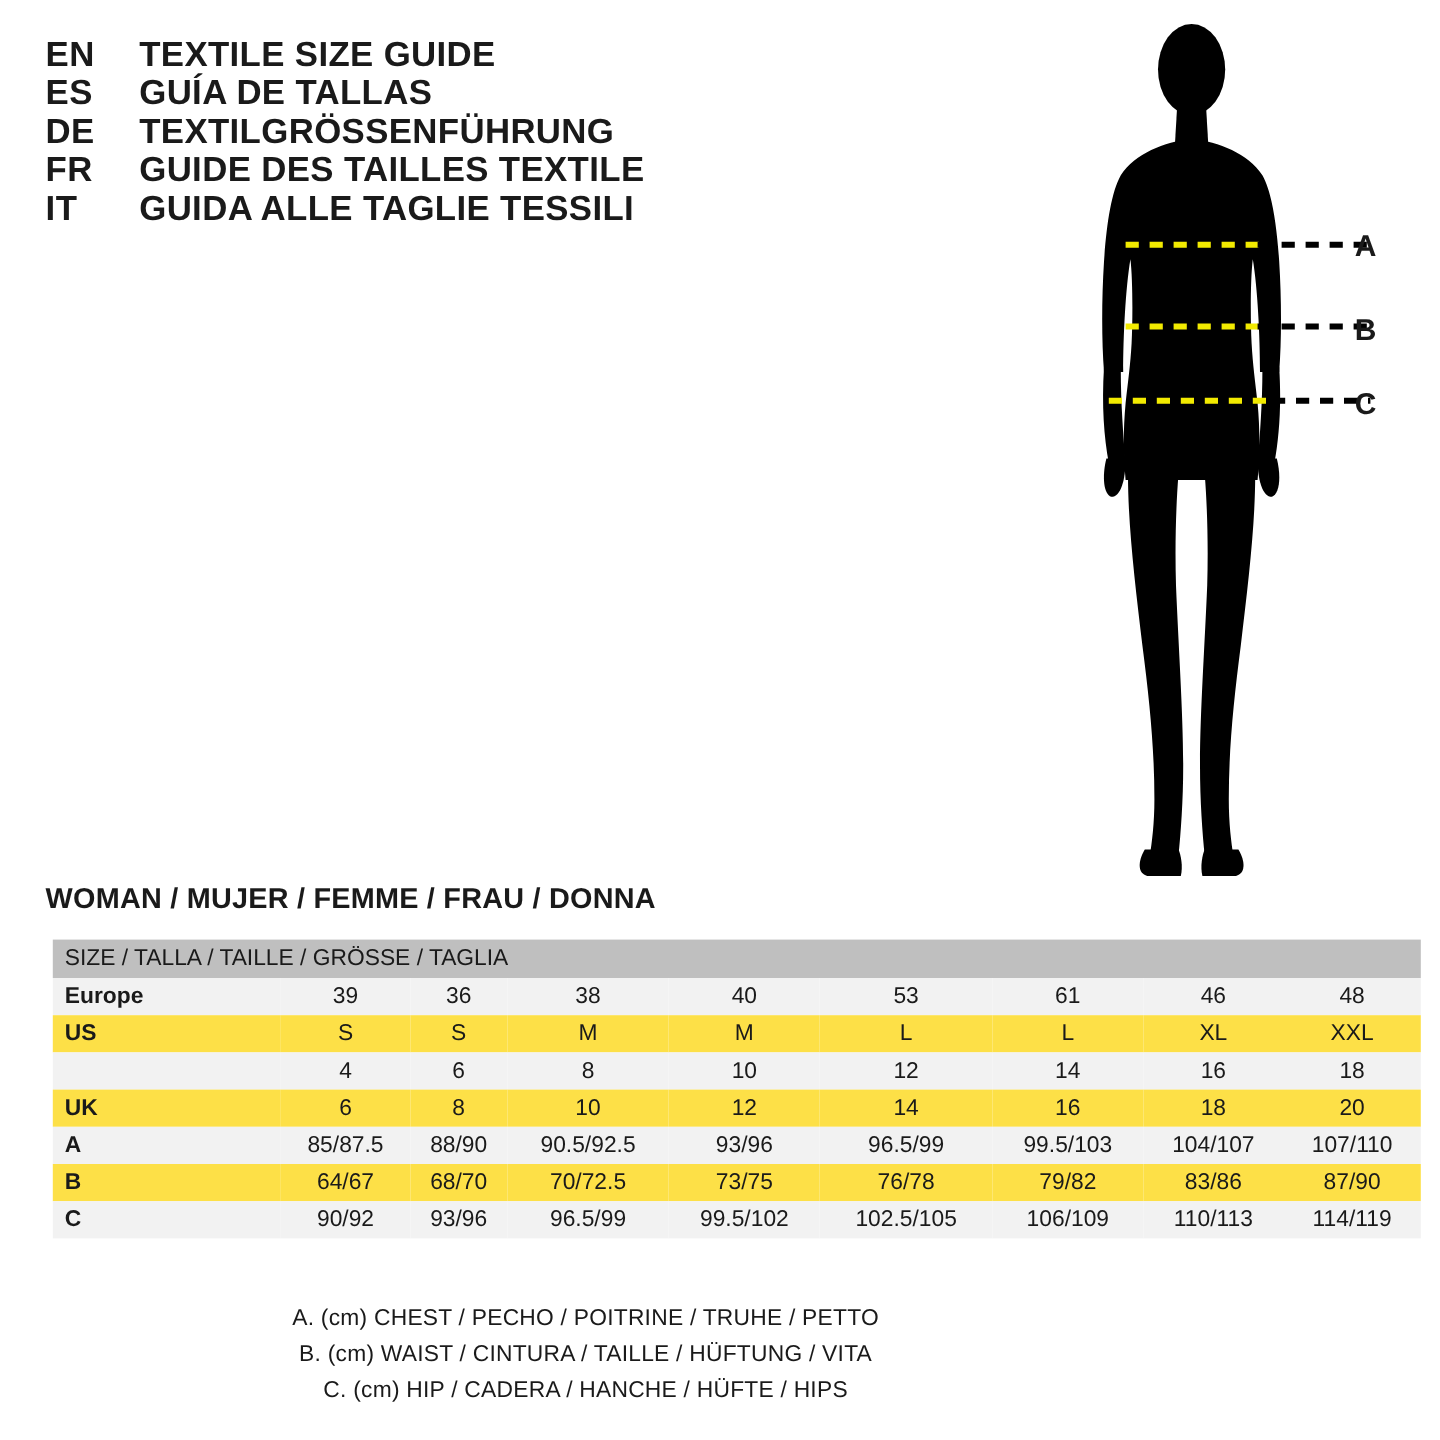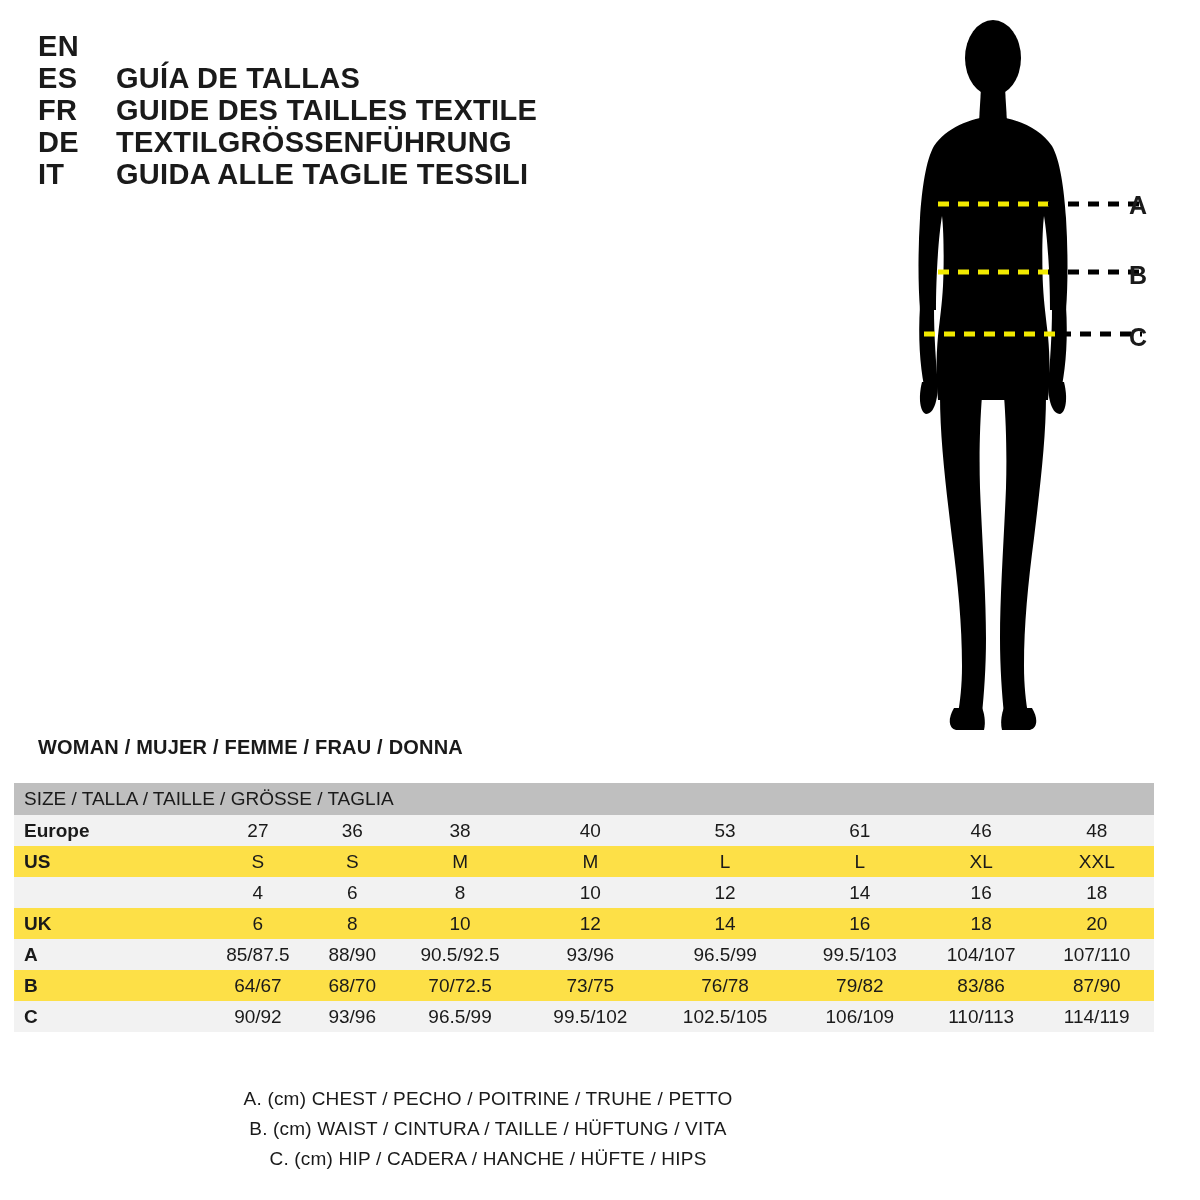--- a/index.html
+++ b/index.html
@@ -63,30 +63,30 @@
   }
   .lbl-a { top: 193px; left: 1129px; }
   .lbl-b { top: 263px; left: 1129px; }
   .lbl-c { top: 325px; left: 1129px; }
 
   
   .section-caption {
     position: absolute;
     top: 736px;
     left: 38px;
-    font-size: 20px;
+    font-size: 24px;
     font-weight: bold;
     letter-spacing: 0.2px;
   }
 
   
   .size-table {
     position: absolute;
     top: 783px;
-    left: 14px;
+    left: 44px;
     width: 1140px;
     border-collapse: collapse;
     font-size: 19px;
   }
   .size-table td, .size-table th {
     padding: 0;
     height: 31px;
     font-weight: normal;
     text-align: center;
   }
@@ -119,32 +119,33 @@
     letter-spacing: 0.2px;
     text-align: center;
   }
 </style>
 </head>
 <body>
 
 <div class="lang-block">
   <div class="lang-row">
     <span class="lang-code">EN</span>
+    <span class="lang-title">TEXTILE SIZE GUIDE</span>
   </div>
   <div class="lang-row">
     <span class="lang-code">ES</span>
     <span class="lang-title">GUÍA DE TALLAS</span>
   </div>
   <div class="lang-row">
+    <span class="lang-code">DE</span>
+    <span class="lang-title">TEXTILGRÖSSENFÜHRUNG</span>
+  </div>
+  <div class="lang-row">
     <span class="lang-code">FR</span>
     <span class="lang-title">GUIDE DES TAILLES TEXTILE</span>
-  </div>
-  <div class="lang-row">
-    <span class="lang-code">DE</span>
-    <span class="lang-title">TEXTILGRÖSSENFÜHRUNG</span>
   </div>
   <div class="lang-row">
     <span class="lang-code">IT</span>
     <span class="lang-title">GUIDA ALLE TAGLIE TESSILI</span>
   </div>
 </div>
 
 <div class="figure-wrap">
   <svg class="figure-svg" width="330" height="720" viewBox="0 0 330 720">
 
@@ -217,21 +218,21 @@
 <div class="section-caption">WOMAN / MUJER / FEMME / FRAU / DONNA</div>
 
 <table class="size-table">
   <tbody>
     <tr class="hdr-row">
       <td colspan="9">SIZE / TALLA / TAILLE / GRÖSSE / TAGLIA</td>
     </tr>
 
     <tr class="row-light">
       <td class="row-head">Europe</td>
-      <td>27</td>
+      <td>39</td>
       <td>36</td>
       <td>38</td>
       <td>40</td>
       <td>53</td>
       <td>61</td>
       <td>46</td>
       <td>48</td>
     </tr>
 
     <tr class="row-dark">

